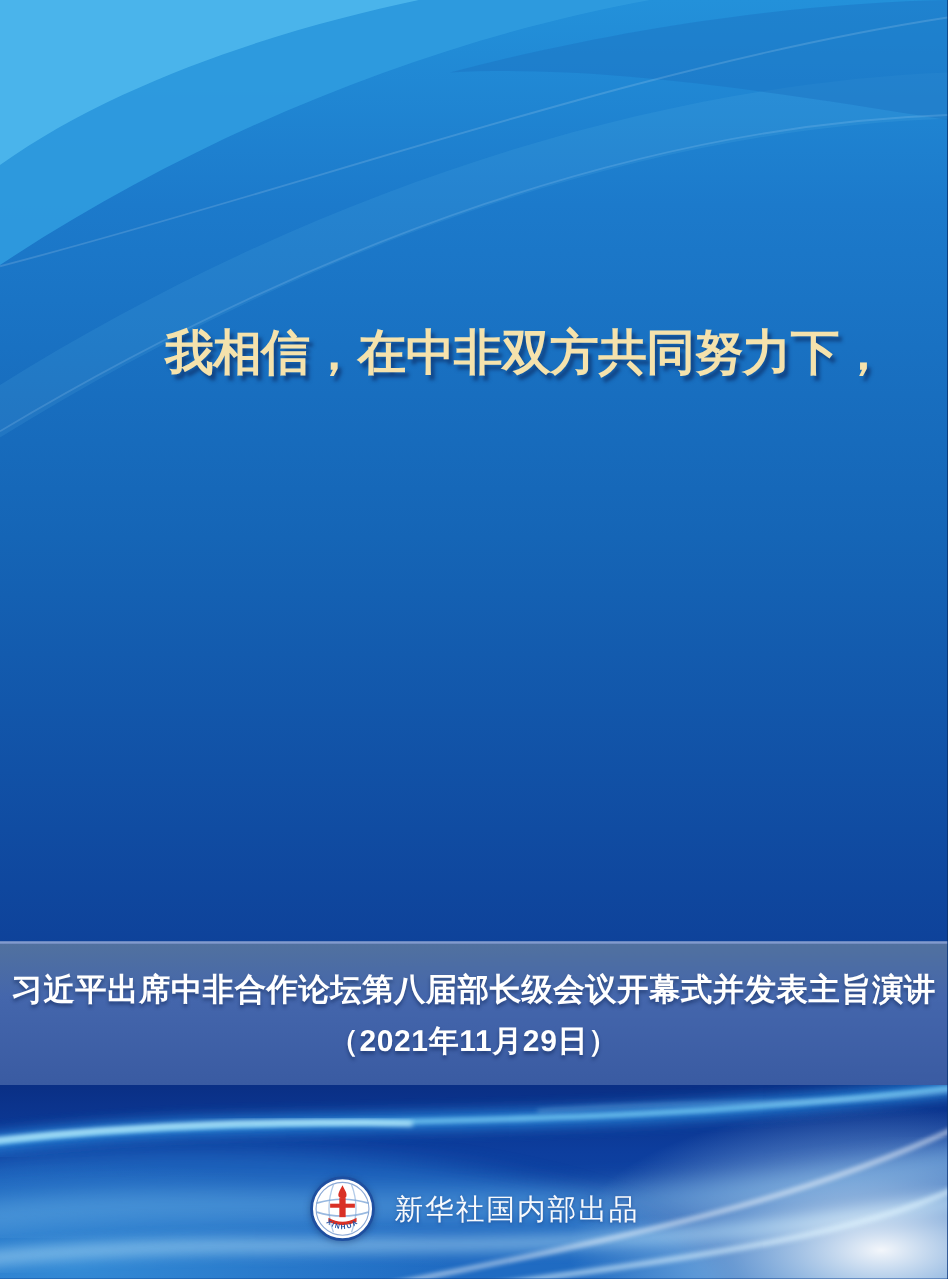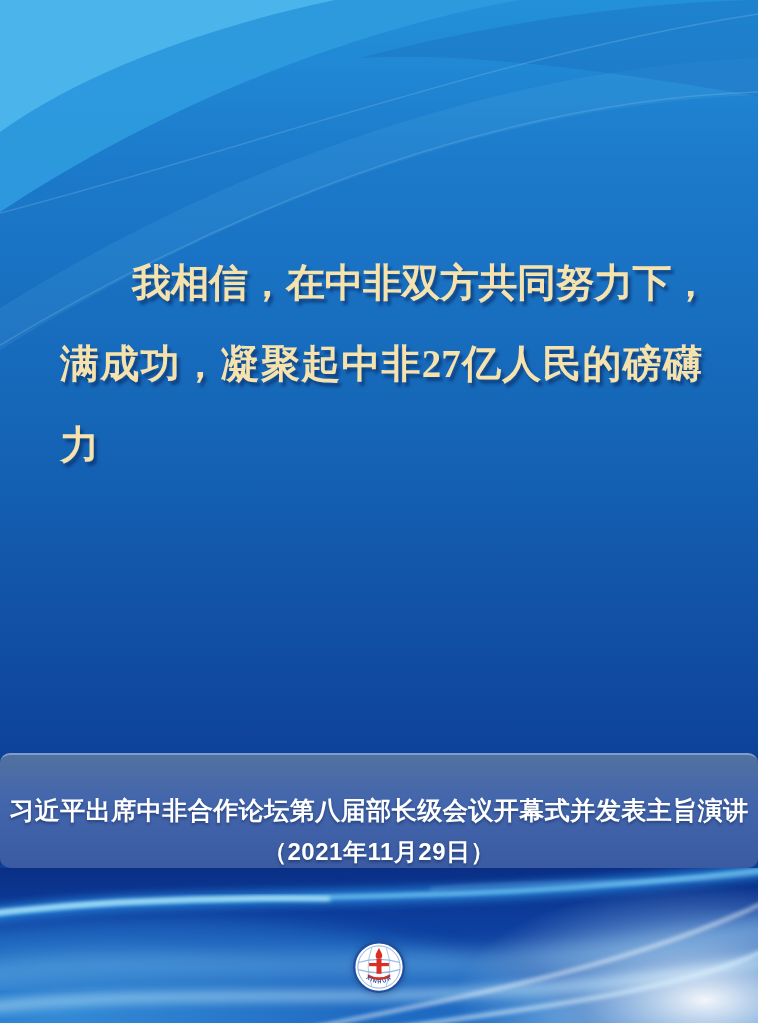--- a/index.html
+++ b/index.html
@@ -21,21 +21,21 @@
   }
   .quote-line.indent{text-indent:72px;white-space:nowrap;letter-spacing:-.5px;}
   .quote-line.justify{text-align:justify;text-align-last:justify;}
 
   
   .caption-band{
     position:absolute;left:0;top:753px;width:758px;height:115px;
     background:linear-gradient(180deg,#51719F 0%,#4466AC 38%,#3A5BA2 100%);
     border-top:2px solid rgba(190,208,240,.55);
     box-sizing:border-box;
-    display:flex;flex-direction:column;align-items:center;justify-content:flex-end;gap:9px;border-radius:10px;
+    display:flex;flex-direction:column;align-items:center;justify-content:center;gap:9px;
   }
   .caption-title{
     font-size:25px;font-weight:700;color:#FFFFFF;letter-spacing:.5px;
     text-shadow:0 2px 3px rgba(6,26,72,.45);white-space:nowrap;
   }
   .caption-date{
     font-size:24px;font-weight:700;color:#FFFFFF;letter-spacing:.5px;
     text-shadow:0 2px 3px rgba(6,26,72,.45);
   }
 
@@ -112,21 +112,20 @@
       <path d="M-20 1008 C240 980 440 1020 780 958" fill="none" stroke="#BFE8FB" stroke-width="12" opacity="0.5" filter="url(#b5)"></path>
       <path d="M430 889 C560 879 660 886 770 872" fill="none" stroke="#9FD0F2" stroke-width="2" opacity="0.5" filter="url(#b2)"></path>
       <ellipse cx="705" cy="1000" rx="250" ry="115" fill="url(#gGlowW)"></ellipse>
       <path d="M300 1030 C500 990 640 962 770 900" fill="none" stroke="#FFFFFF" stroke-width="2.5" opacity="0.85" filter="url(#b2)"></path>
       <path d="M380 1030 C560 1005 690 988 770 948" fill="none" stroke="#E2F6FF" stroke-width="4" opacity="0.7" filter="url(#b2)"></path>
     </g>
   </svg>
 
   <div class="quote">
     <div class="quote-line indent">我相信，在中非双方共同努力下，</div>
-    <div class="quote-line justify">满成功，凝聚起中非27亿人民的磅礴力</div>
   </div>
 
   <div class="caption-band">
     <div class="caption-title">习近平出席中非合作论坛第八届部长级会议开幕式并发表主旨演讲</div>
     <div class="caption-date">（2021年11月29日）</div>
   </div>
 
   <div class="footer">
     <svg class="logo" viewBox="0 0 60 60" aria-hidden="true">
       <circle cx="30" cy="30" r="27.5" fill="#FFFFFF" stroke="#1E4FA0" stroke-width="2.5"></circle>
@@ -139,15 +138,16 @@
       <path d="M30 9 C27.4 14 25.6 16.4 26.6 19.2 C27.4 21.4 32.6 21.4 33.4 19 C34.3 16.2 32.4 14 30 9 Z" fill="#D93025"></path>
       <rect x="27.2" y="20.5" width="5.6" height="17" fill="#D93025"></rect>
       <rect x="19" y="25.5" width="22" height="3.6" fill="#D93025"></rect>
       <path d="M17.5 38 Q30 45 42.5 38 L42.5 41.5 Q30 48 17.5 41.5 Z" fill="#D93025"></path>
 
       <path id="xinhua-arc" d="M11 36 A 21 21 0 0 0 49 36" fill="none"></path>
       <text font-size="6" font-family="Liberation Sans, DejaVu Sans, sans-serif" font-weight="700" fill="#1E4FA0" letter-spacing="1.5">
         <textPath href="#xinhua-arc" startOffset="50%" text-anchor="middle">XINHUA</textPath>
       </text>
     </svg>
+    <div class="producer">新华社国内部出品</div>
   </div>
 
 </div>
 
 </body></html>

